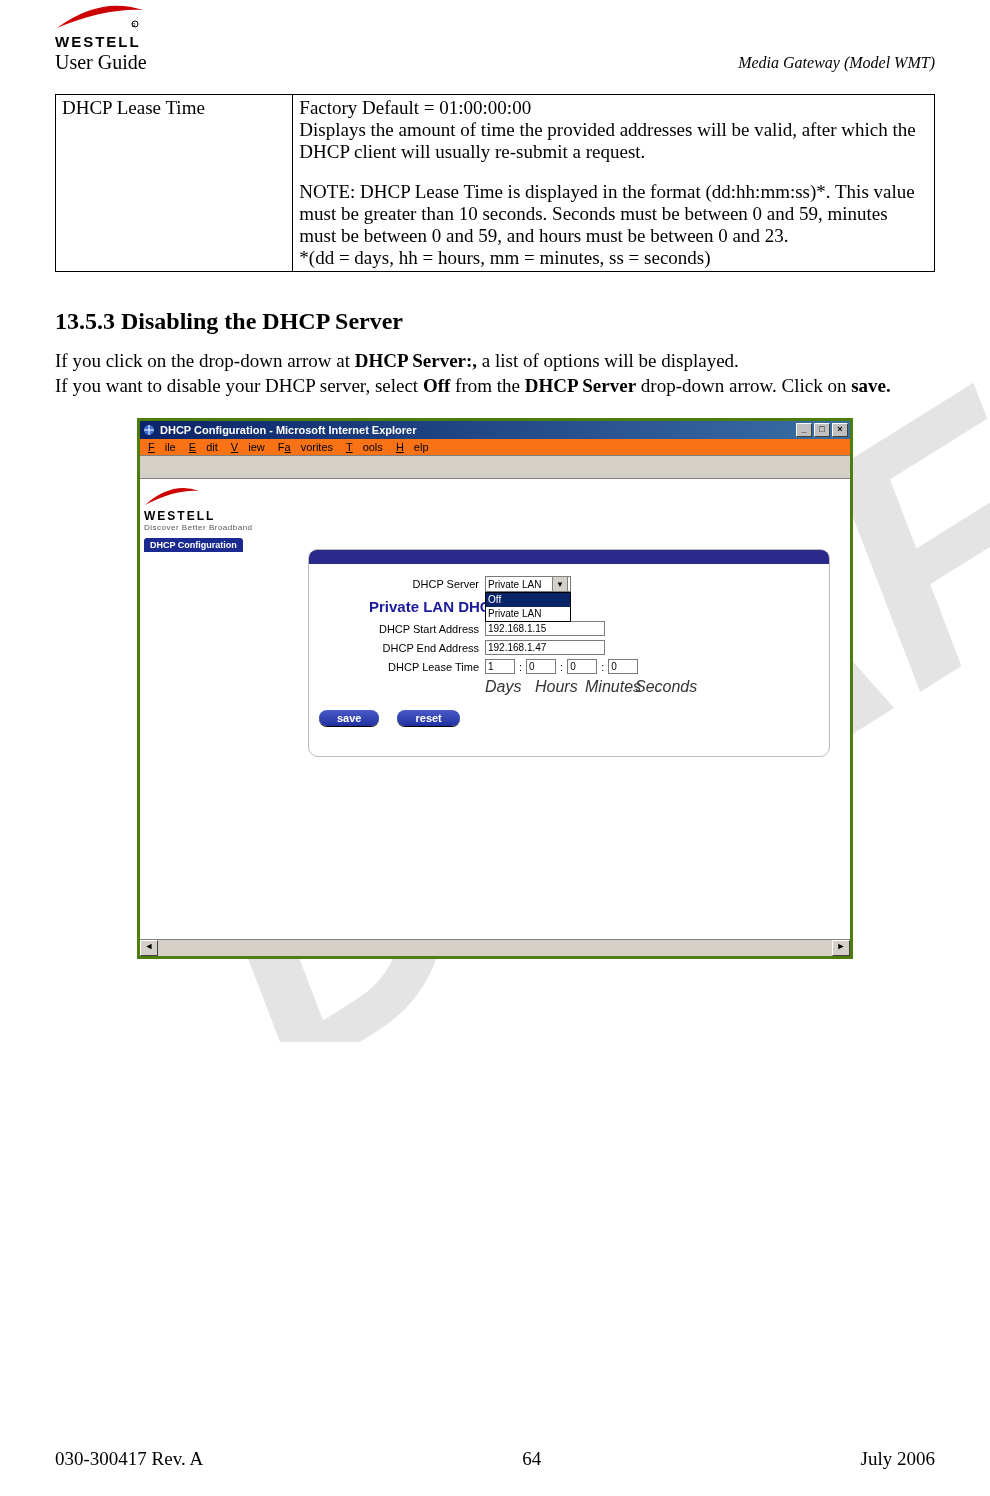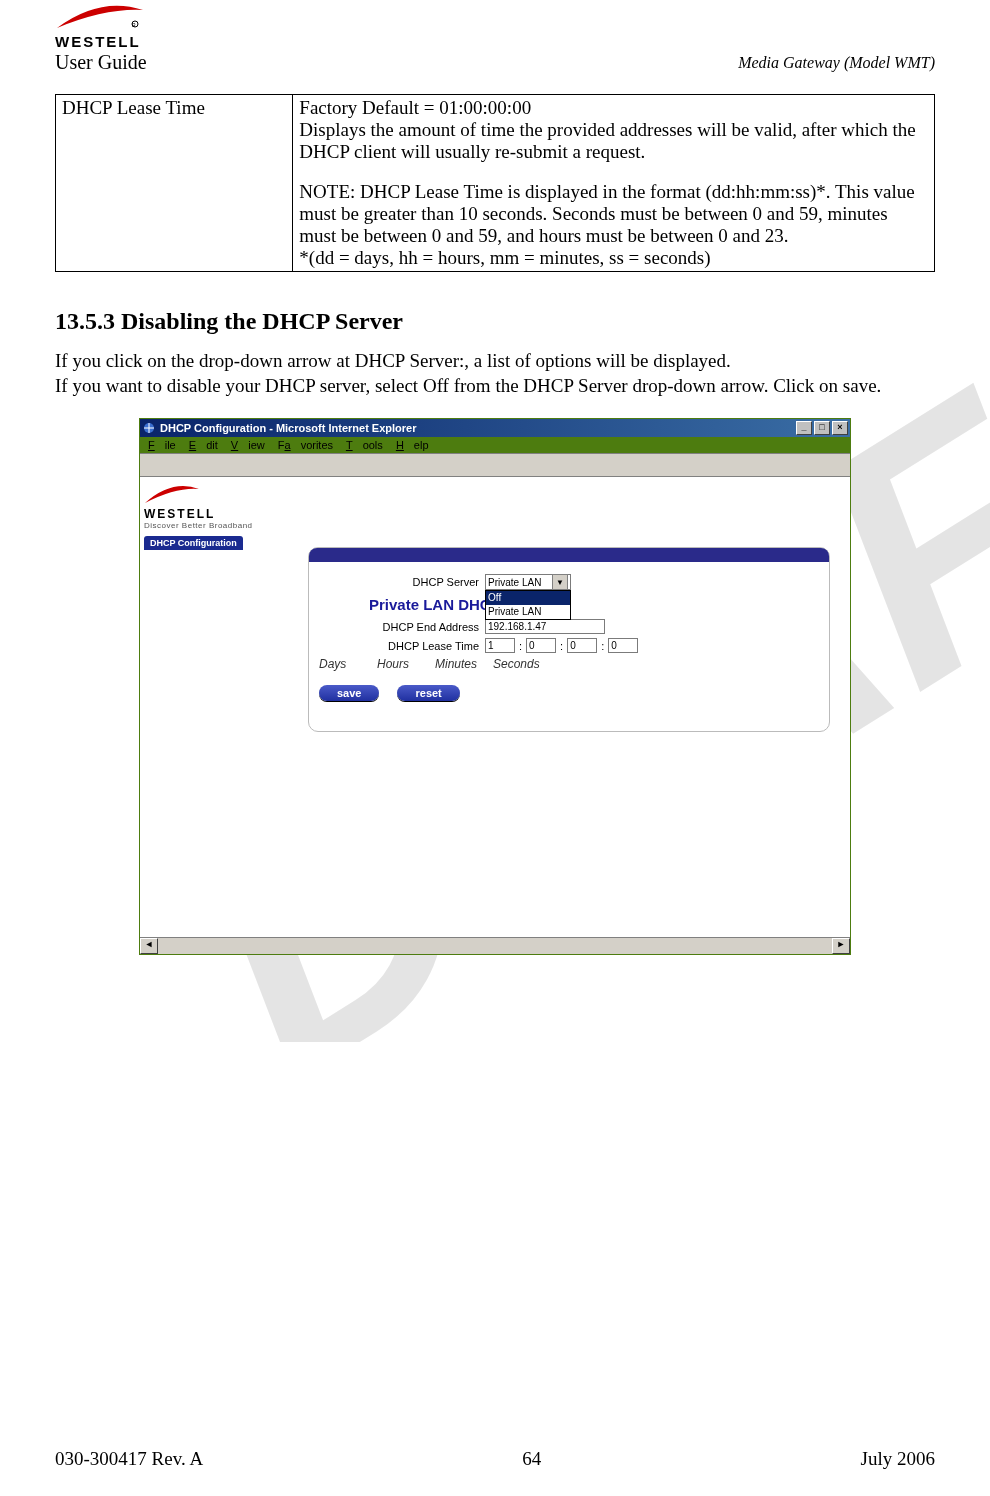--- a/index.html
+++ b/index.html
@@ -69,31 +69,31 @@
   .section-heading {
     font-size: 24px;
     font-weight: bold;
     margin-top: 36px;
   }
   .body-text {
     font-size: 19px;
     margin-top: 14px;
     line-height: 1.3;
   }
-  .bold { font-weight: normal; }
+  .bold { font-weight: bold; }
 
   
   .shot-wrap {
     display: flex;
     justify-content: center;
     margin-top: 20px;
   }
   .shot {
     width: 710px;
-    border: 1px solid #4d7c0f;
+    border: 3px solid #4d7c0f;
     font-family: Tahoma, Arial, sans-serif;
     font-size: 11px;
     color: #000;
     background: #fff;
     position: relative;
   }
   .titlebar {
     background: linear-gradient(to right, #0a246a, #3a6ea5);
     color: #fff;
     display: flex;
@@ -118,21 +118,21 @@
     background: #c0c0c0;
     border: 1px solid #fff;
     border-right-color: #404040;
     border-bottom-color: #404040;
     font-size: 9px;
     line-height: 10px;
     text-align: center;
     color: #000;
   }
   .menubar {
-    background: #4d7c0f;
+    background: #f97316;
     padding: 2px 8px;
     font-size: 11px;
     border-bottom: 1px solid #808080;
   }
   .menubar span { margin-right: 10px; }
   .menubar .ul { text-decoration: underline; }
   .toolbar-strip {
     height: 22px;
     background: #d4d0c8;
     border-bottom: 1px solid #808080;
@@ -261,24 +261,25 @@
     font-size: 10px;
     padding: 0 2px;
     box-sizing: border-box;
     background: #fff;
   }
   .w-ip { width: 120px; }
   .w-sm { width: 30px; }
   .time-row { display: flex; align-items: center; gap: 4px; }
   .time-labels {
     display: flex;
-    font-size: 12px;
+    font-size: 16px;
     font-style: italic;
     color: #333;
-    gap: 18px;
+    margin-left: 166px;
+    gap: 10px;
   }
   .time-labels span { width: 40px; }
   .btn-row {
     display: flex;
     justify-content: flex-start;
     gap: 18px;
     margin-top: 14px;
   }
   .pill-btn {
     background: linear-gradient(#4a5ac8, #2030a0);
@@ -425,20 +426,24 @@
                 <div class="dd-open">
                   <div class="opt sel">Off</div>
                   <div class="opt">Private LAN</div>
                 </div>
               </div>
             </div>
 
             <div class="panel-heading">Private LAN DHCP Settings</div>
 
             <div class="form-row">
+              <div class="form-label">DHCP Start Address</div>
+              <input class="txt-input w-ip" value="192.168.1.15" style="">
+            </div>
+            <div class="form-row">
               <div class="form-label">DHCP End Address</div>
               <input class="txt-input w-ip" value="192.168.1.47" style="">
             </div>
             <div class="form-row">
               <div class="form-label">DHCP Lease Time</div>
               <div class="time-row">
                 <input class="txt-input w-sm" value="1" style=""> :
                 <input class="txt-input w-sm" value="0" style=""> :
                 <input class="txt-input w-sm" value="0" style=""> :
                 <input class="txt-input w-sm" value="0" style="">

